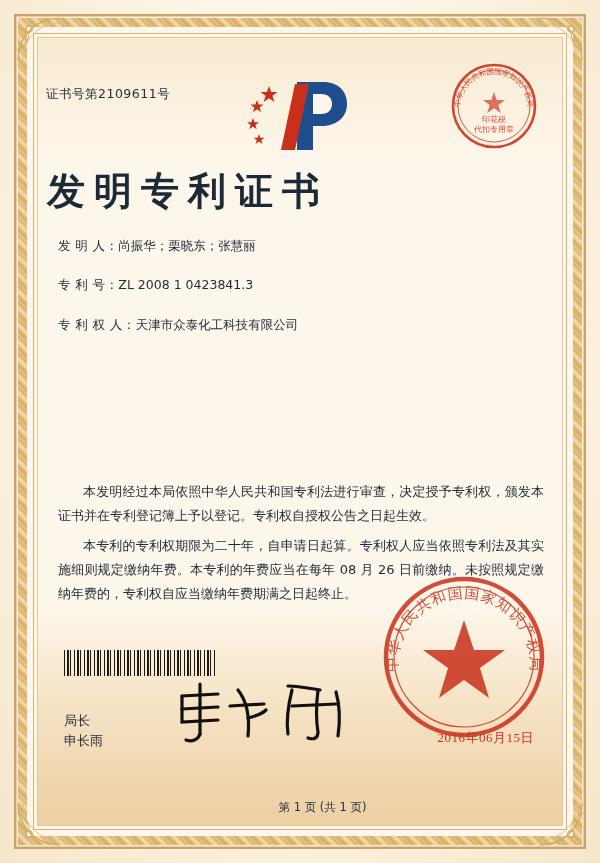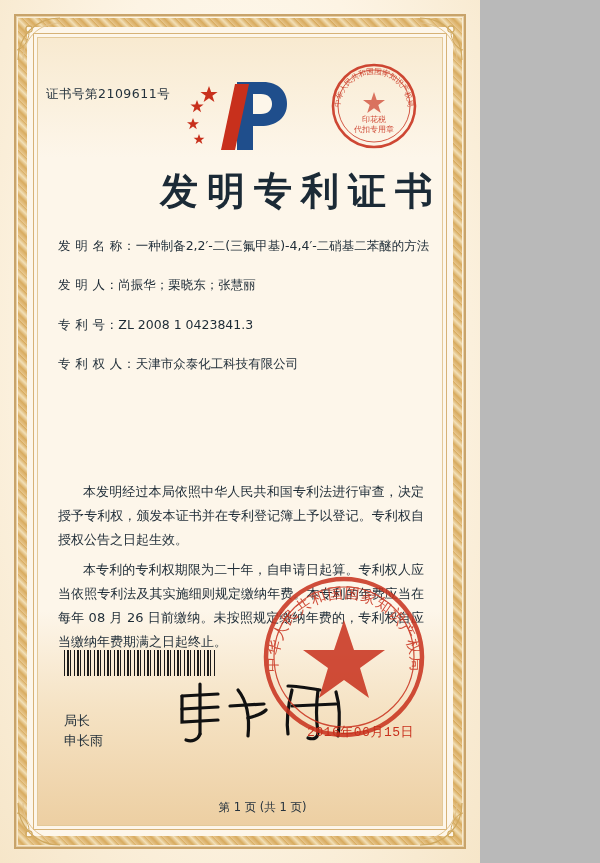--- a/index.html
+++ b/index.html
@@ -8,21 +8,21 @@
     background: #b9b9b9;
   }
   body {
     width: 600px;
     height: 863px;
     overflow: hidden;
     font-family: "Liberation Serif", serif;
   }
   .page {
     position: relative;
-    width: 480px;
+    width: 600px;
     height: 863px;
     background: #fdf6ea;
     background-image:
       radial-gradient(ellipse at 50% 40%, #fffdf6 0%, #fdf4e4 55%, #f6e6c9 100%);
     overflow: hidden;
   }
   
   .frame-outer {
     position: absolute;
     left: 14px; top: 14px; right: 14px; bottom: 14px;
@@ -97,21 +97,21 @@
     transform: translateX(-50%);
     top: 38px;
     width: 130px;
     height: 80px;
   }
 
   .title {
     position: absolute;
     left: 0; right: 0;
     top: 128px;
-    text-align: right;
+    text-align: left;
     font-size: 38px;
     font-weight: bold;
     letter-spacing: 9px;
     color: #1b2a36;
     font-family: "DejaVu Serif", serif;
     text-indent: 9px;
   }
 
   .fields {
     position: absolute;
@@ -186,24 +186,24 @@
   .seal-big {
     position: absolute;
     right: 10px;
     bottom: 80px;
     width: 175px;
     height: 175px;
   }
   .seal-date {
     position: absolute;
     right: 28px;
-    bottom: 84px;
+    bottom: 78px;
     font-size: 13px;
     color: #c8301c;
-    font-family: Liberation Mono, monospace;
+    font-family: Liberation Serif, serif;
     letter-spacing: 0.5px;
   }
 
   .footer {
     position: absolute;
     left: 0; right: 0;
     bottom: 10px;
     text-align: center;
     font-size: 11.5px;
     color: #26333e;
@@ -273,23 +273,20 @@
           <polygon points="22,24 23.7,28.6 28.6,28.6 24.6,31.5 26.1,36.2 22,33.3 17.9,36.2 19.4,31.5 15.4,28.6 20.3,28.6"></polygon>
           <polygon points="18,42 19.6,46.2 24,46.2 20.4,48.9 21.8,53.2 18,50.5 14.2,53.2 15.6,48.9 12,46.2 16.4,46.2"></polygon>
           <polygon points="24,58 25.4,61.8 29.4,61.8 26.2,64.2 27.4,68 24,65.6 20.6,68 21.8,64.2 18.6,61.8 22.6,61.8"></polygon>
         </g>
       </svg>
     </div>
 
     <div class="title">发明专利证书</div>
 
     <div class="fields">
-      <div class="field">
-        <span class="lbl">发 明 名 称：</span><span class="val">一种制备2,2′-二(三氟甲基)-4,4′-二硝基二苯醚的方法</span>
-      </div>
       <div class="field">
         <span class="lbl">发 明 人：</span><span class="val">尚振华；栗晓东；张慧丽</span>
       </div>
       <div class="field">
         <span class="lbl">专 利 号：</span><span class="val">ZL 2008 1 0423841.3</span>
       </div>
       <div class="field">
         <span class="lbl">专 利 权 人：</span><span class="val">天津市众泰化工科技有限公司</span>
       </div>
     </div>

